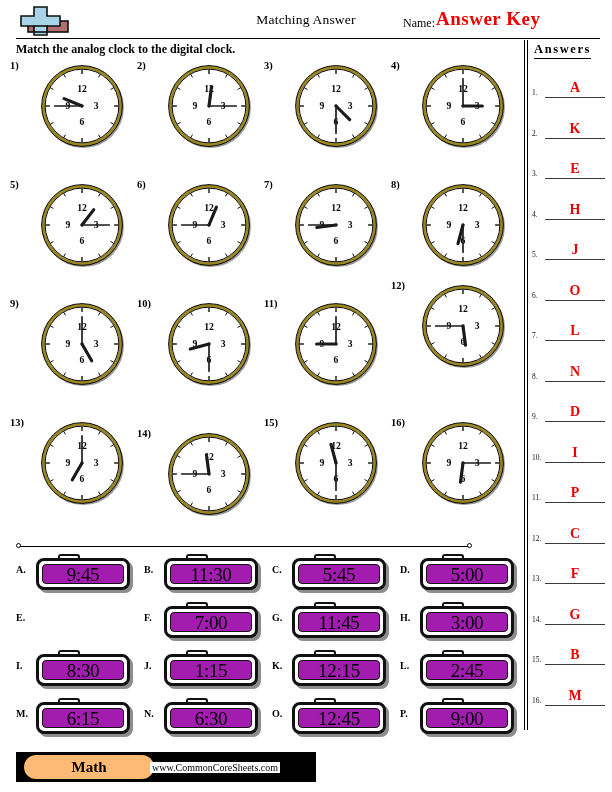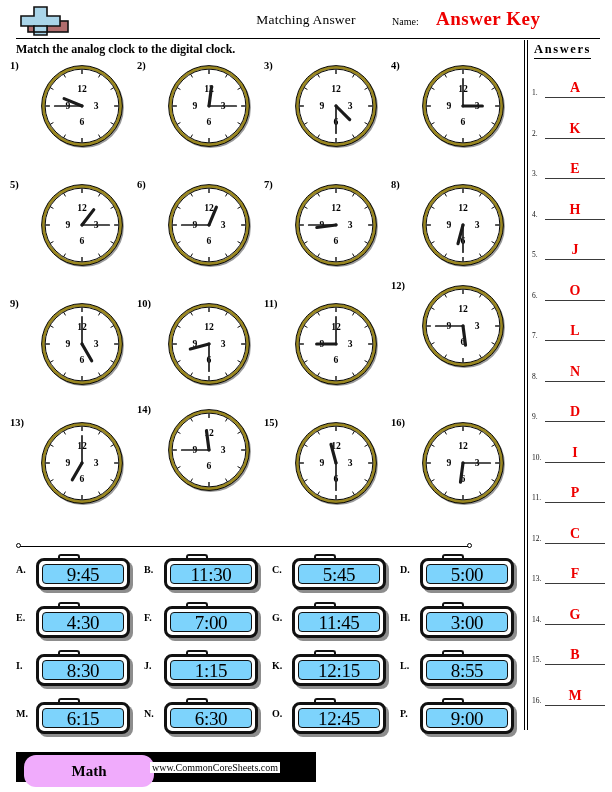--- a/index.html
+++ b/index.html
@@ -13,21 +13,21 @@
     overflow:hidden;
   }
 
   
   #header { position:absolute; left:0; top:0; width:612px; height:42px; }
   #logo { position:absolute; left:16px; top:3px; width:64px; height:36px; }
   #title {
     position:absolute; left:0; top:12px; width:612px;
     text-align:center; font-size:13.5px; letter-spacing:.2px;
   }
-  #name-label { position:absolute; left:392px; top:16px; font-size:10px; }
+  #name-label { position:absolute; left:403px; top:16px; font-size:12px; }
   #answer-key {
     position:absolute; left:436px; top:8px;
     font-size:19px; font-weight:bold; color:#ee0000;
     font-family:"Liberation Serif", serif; letter-spacing:.5px;
   }
   #header-rule {
     position:absolute; left:16px; top:38px; width:584px; height:0;
     border-top:1.6px solid #000;
   }
   #instructions {
@@ -81,42 +81,42 @@
     position:absolute; left:24px; top:2px; width:98px; height:36px;
   }
   .dig-body {
     position:absolute; left:0; top:4px; width:94px; height:32px;
     border:3.2px solid #111; border-radius:8px;
     background:#fff;
     box-shadow:3px 3px 0 #8d8d8d;
   }
   .dig-inner {
     position:absolute; left:3px; top:3px; right:3px; bottom:3px;
-    border:1.6px solid #111; border-radius:4px; background:#7dd3fc;
+    border:1.6px solid #111; border-radius:4px; background:#a21caf;
     display:flex; align-items:center; justify-content:center;
   }
   .dig-tab {
     position:absolute; left:22px; top:0px; width:22px; height:7px;
     background:#fff; border:2.6px solid #111; border-bottom:none;
     border-radius:3px 3px 0 0;
   }
   .dig-time {
     font-size:19px; font-family:"Liberation Serif", serif;
     letter-spacing:-0.3px; line-height:1;
   }
 
   
   #footer { position:absolute; left:0; top:748px; width:612px; height:44px; }
   #footer-bar {
     position:absolute; left:16px; top:4px; width:300px; height:30px;
     background:#000;
   }
   #math-pill {
-    position:absolute; left:8px; top:3px; width:130px; height:32px;
-    background:#f0abfc; border-radius:12px;
+    position:absolute; left:8px; top:3px; width:130px; height:24px;
+    background:#fdba74; border-radius:12px;
     display:flex; align-items:center; justify-content:center;
   }
   #math-label { font-size:15px; font-weight:bold; }
   #site-url {
     position:absolute; left:150px; top:14px;
     font-size:10px; background:#fff; padding:0 2px;
   }
   #page-number {
     position:absolute; left:0; top:8px; width:612px;
     text-align:center; font-size:15px;
@@ -586,21 +586,21 @@
           <line x1="31.25" y1="17.52" x2="29.25" y2="14.06" stroke="#000000" stroke-width="1.1"></line>
           <text x="50" y="34.5" text-anchor="middle" font-size="11" font-weight="bold" font-family="Liberation Serif, serif" fill="#000">12</text>
           <text x="66" y="53.3" text-anchor="middle" font-size="11" font-weight="bold" font-family="Liberation Serif, serif" fill="#000">3</text>
           <text x="50" y="72" text-anchor="middle" font-size="11" font-weight="bold" font-family="Liberation Serif, serif" fill="#000">6</text>
           <text x="34" y="53.3" text-anchor="middle" font-size="11" font-weight="bold" font-family="Liberation Serif, serif" fill="#000">9</text>
           <line x1="50" y1="50" x2="50.00" y2="19.00" stroke="#1a1a1a" stroke-width="1.9" stroke-linecap="round"></line>
           <line x1="50" y1="50" x2="39.00" y2="69.05" stroke="#1a1a1a" stroke-width="3.6" stroke-linecap="round"></line>
           <circle cx="50" cy="50" r="1.7" fill="#1a1a1a"></circle>
         </svg></div>
     </div>
-    <div class="clock-cell" style="left: 135px; top: 344px;">
+    <div class="clock-cell" style="left: 135px; top: 368px;">
       <span class="clock-num">14)</span>
       <div class="clock-face"><svg viewBox="0 0 100 100">
           <circle cx="51.6" cy="51.8" r="44" fill="none" stroke="#9a9a9a" stroke-width="4"></circle>
           <circle cx="50" cy="50" r="44" fill="#ffffff" stroke="#9a8721" stroke-width="3.4"></circle>
           <circle cx="50" cy="50" r="45.9" fill="none" stroke="#000000" stroke-width="1.1"></circle>
           <circle cx="50" cy="50" r="41.9" fill="none" stroke="#000000" stroke-width="1.1"></circle>
           <line x1="50.00" y1="13.50" x2="50.00" y2="8.50" stroke="#000000" stroke-width="1.5"></line>
           <line x1="68.75" y1="17.52" x2="70.75" y2="14.06" stroke="#000000" stroke-width="1.1"></line>
           <line x1="82.48" y1="31.25" x2="85.94" y2="29.25" stroke="#000000" stroke-width="1.1"></line>
           <line x1="86.50" y1="50.00" x2="91.50" y2="50.00" stroke="#000000" stroke-width="1.5"></line>
@@ -722,28 +722,20 @@
         <div class="dig-tab"></div>
         <div class="dig-body">
           <div class="dig-inner">
             <span class="dig-time">5:00</span>
           </div>
         </div>
       </div>
     </div>
     <div class="dig-cell" style="left: 12px; top: 48px;">
       <span class="dig-letter">E.</span>
-      <div class="dig-clock">
-        <div class="dig-tab"></div>
-        <div class="dig-body">
-          <div class="dig-inner">
-            <span class="dig-time">4:30</span>
-          </div>
-        </div>
-      </div>
     </div>
     <div class="dig-cell" style="left: 140px; top: 48px;">
       <span class="dig-letter">F.</span>
       <div class="dig-clock">
         <div class="dig-tab"></div>
         <div class="dig-body">
           <div class="dig-inner">
             <span class="dig-time">7:00</span>
           </div>
         </div>
@@ -803,21 +795,21 @@
           </div>
         </div>
       </div>
     </div>
     <div class="dig-cell" style="left: 396px; top: 96px;">
       <span class="dig-letter">L.</span>
       <div class="dig-clock">
         <div class="dig-tab"></div>
         <div class="dig-body">
           <div class="dig-inner">
-            <span class="dig-time">8:55</span>
+            <span class="dig-time">2:45</span>
           </div>
         </div>
       </div>
     </div>
     <div class="dig-cell" style="left: 12px; top: 144px;">
       <span class="dig-letter">M.</span>
       <div class="dig-clock">
         <div class="dig-tab"></div>
         <div class="dig-body">
           <div class="dig-inner">

